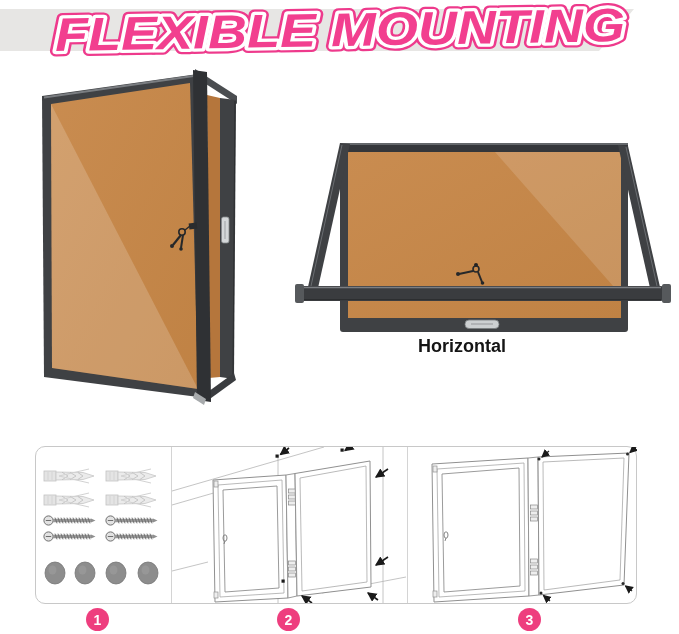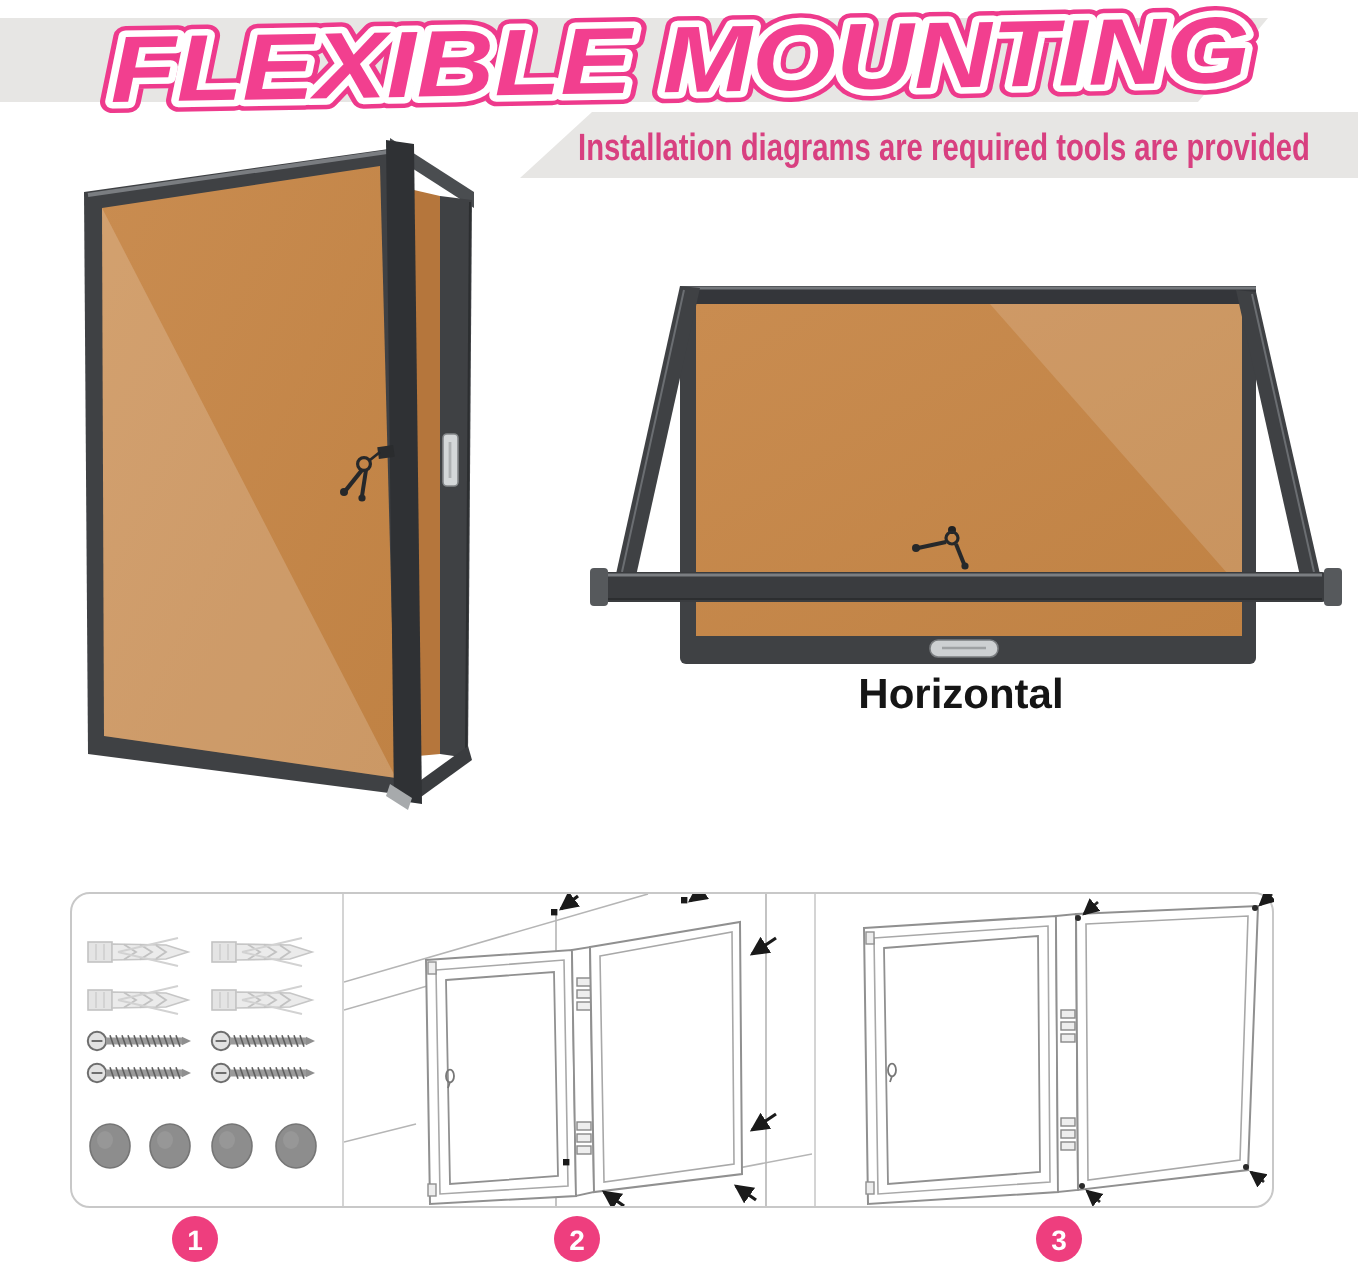--- a/index.html
+++ b/index.html
@@ -13,21 +13,21 @@
          clip-path:polygon(36px 0,100% 0,100% 100%,0 100%);}
   .title-svg{position:absolute;left:0;top:-6px;width:679px;height:70px;}
   .title-txt{font-family:"Liberation Sans", sans-serif;font-weight:bold;font-style:italic;
              font-size:47px;letter-spacing:0px;}
   .t-outer{fill:none;stroke:#ee3a8c;stroke-width:11;stroke-linejoin:round;}
   .t-mid{fill:none;stroke:#ffffff;stroke-width:6.5;stroke-linejoin:round;}
   .t-fill{fill:#f23f8f;stroke:none;}
   .subtitle-svg{position:absolute;left:0;top:0;width:419px;height:33px;}
   .subtitle-txt{font-weight:bold;font-size:19px;fill:#d84080;}
 
-  .prod-label{position:absolute;font-size:21px;font-weight:700;color:#151515;text-align:center;}
+  .prod-label{position:absolute;font-size:18px;font-weight:700;color:#151515;text-align:left;}
   .label-vertical{left:38px;top:395px;width:115px;}
   .label-horizontal{left:418px;top:336px;width:125px;}
 
   
   .kit-box{position:absolute;left:35px;top:446px;width:602px;height:158px;border:1.5px solid #c8c8c8;
            border-radius:10px;background:#ffffff;box-sizing:border-box;}
   .divider{position:absolute;top:447px;width:1px;height:156px;background:#d4d4d4;}
   .div1{left:171px;} .div2{left:407px;}
   .cellsvg{position:absolute;}
   .badge{position:absolute;width:23px;height:23px;border-radius:50%;background:#ee3e7e;color:#ffffff;
@@ -62,25 +62,20 @@
         <circle cx="5.5" cy="5.5" r="4.6" fill="#e2e2e2" stroke="#6e6e6e" stroke-width="1"></circle>
         <line x1="2.8" y1="5.5" x2="8.2" y2="5.5" stroke="#6e6e6e" stroke-width="1"></line>
         <line x1="10" y1="5.5" x2="48" y2="5.5" stroke="#9a9a9a" stroke-width="3.4"></line>
         <path d="M12,2.6 l2,5.8 M15,2.6 l2,5.8 M18,2.6 l2,5.8 M21,2.6 l2,5.8 M24,2.6 l2,5.8 M27,2.6 l2,5.8 M30,2.6 l2,5.8 M33,2.6 l2,5.8 M36,2.6 l2,5.8 M39,2.6 l2,5.8 M42,2.6 l2,5.8 M45,2.6 l2,5.8" stroke="#5f5f5f" stroke-width="0.8"></path>
         <polygon points="48,3.4 52.5,5.5 48,7.6" fill="#8f8f8f"></polygon>
       </g>
     </defs>
   </svg>
 
   <div class="band1"></div>
-  <div class="band2">
-    <svg class="subtitle-svg" viewBox="0 0 419 33">
-      <text class="subtitle-txt" x="212" y="24" text-anchor="middle" textLength="366" lengthAdjust="spacingAndGlyphs">Installation diagrams are required tools are provided</text>
-    </svg>
-  </div>
   <svg class="title-svg" viewBox="0 0 679 70">
     <g transform="rotate(-1 340 35)">
       <text class="title-txt t-outer" x="340" y="52" text-anchor="middle" textLength="570" lengthAdjust="spacingAndGlyphs">FLEXIBLE MOUNTING</text>
       <text class="title-txt t-mid" x="340" y="52" text-anchor="middle" textLength="570" lengthAdjust="spacingAndGlyphs">FLEXIBLE MOUNTING</text>
       <text class="title-txt t-fill" x="340" y="52" text-anchor="middle" textLength="570" lengthAdjust="spacingAndGlyphs">FLEXIBLE MOUNTING</text>
     </g>
   </svg>
 
   <svg class="cellsvg" style="left:25px;top:65px" width="225" height="360" viewBox="0 0 225 360">
 

